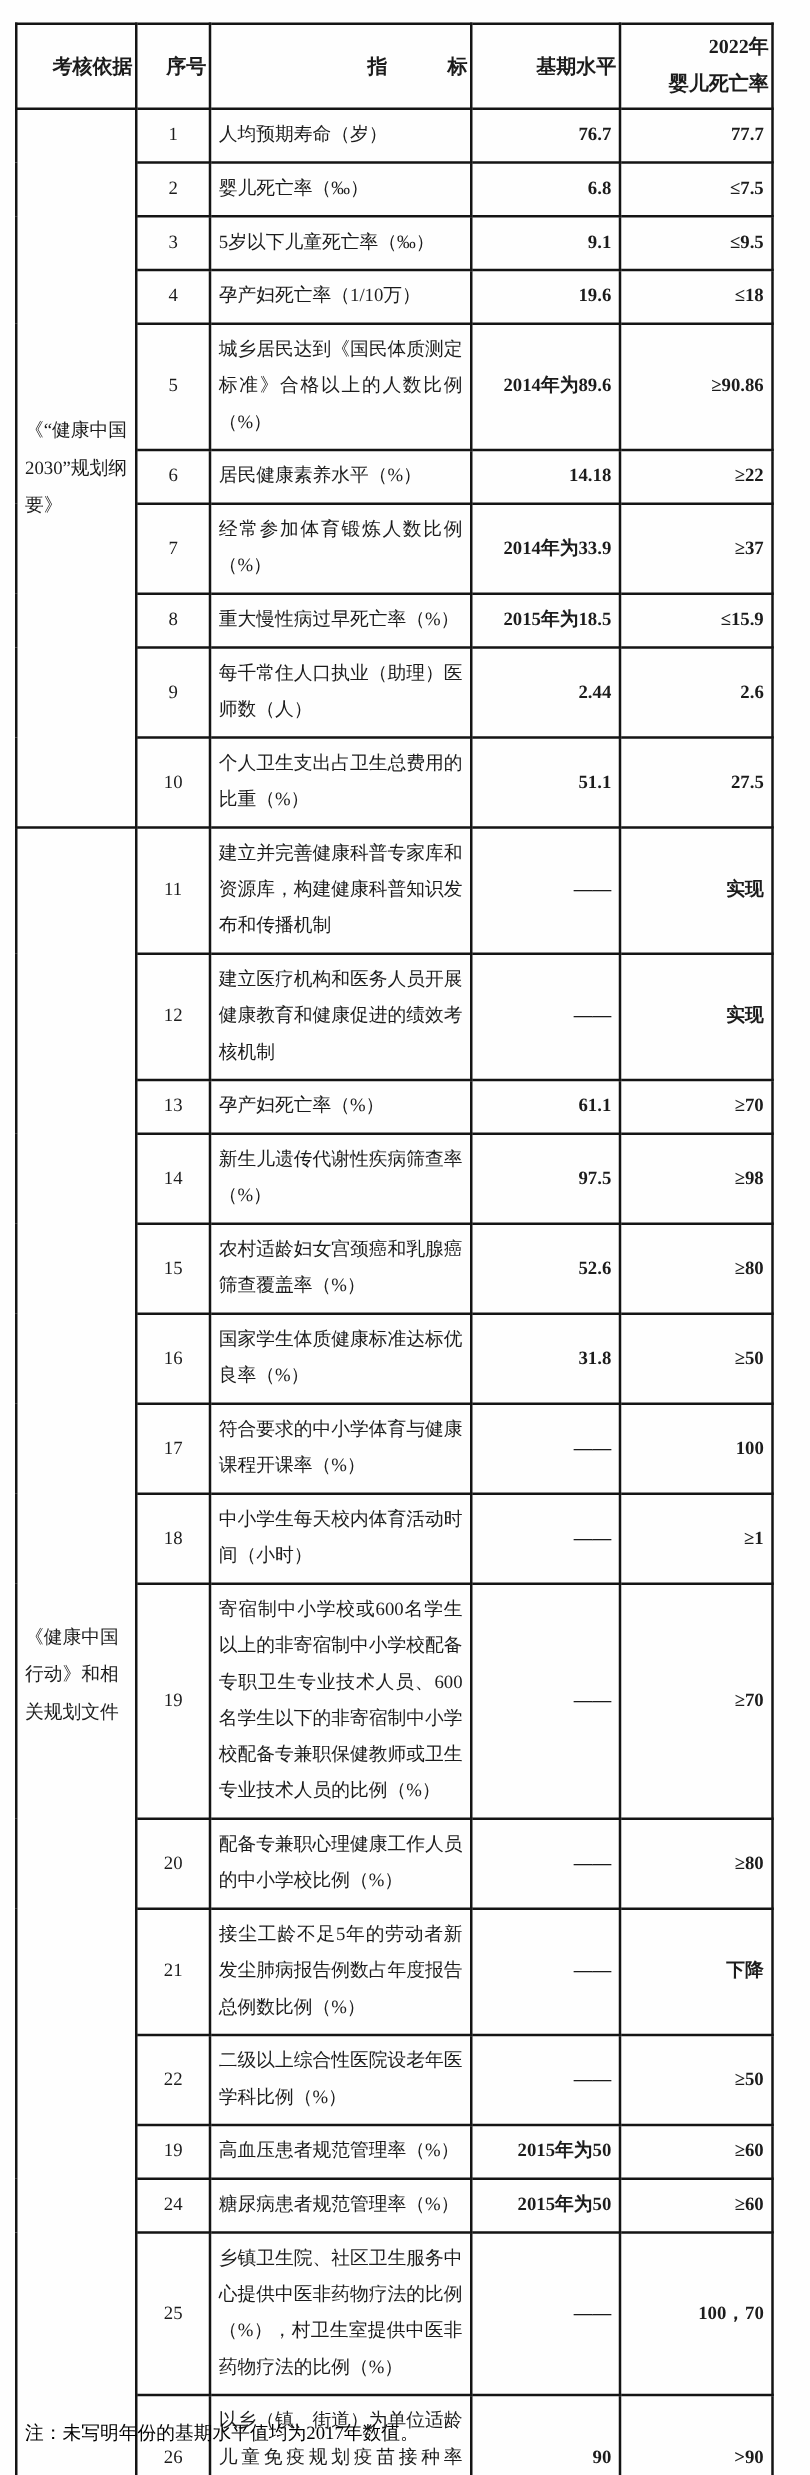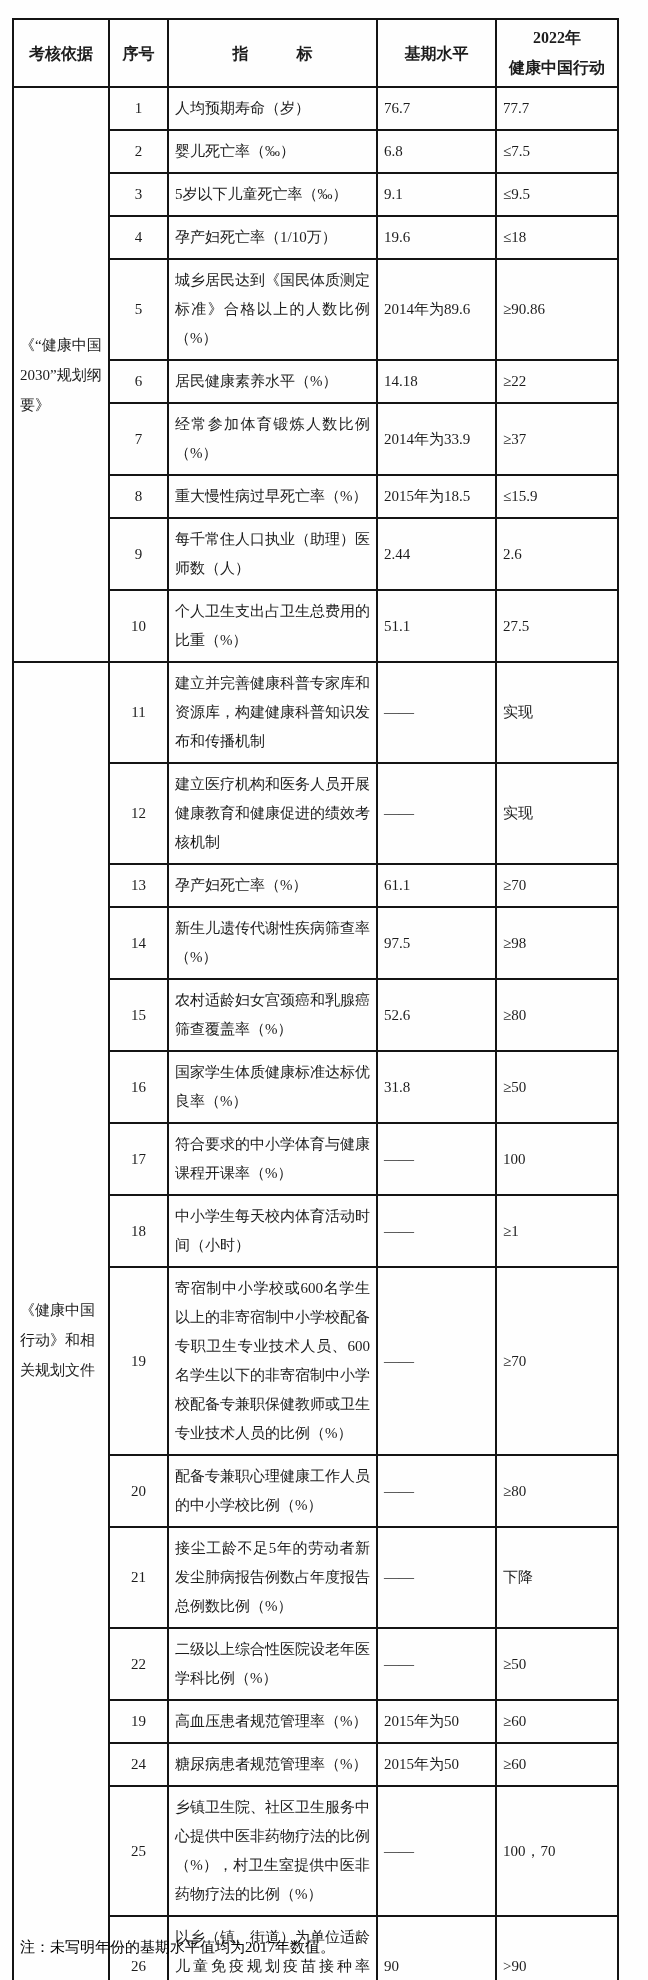--- a/index.html
+++ b/index.html
@@ -29,21 +29,21 @@
     border: 2px solid #141414;
     font-size: 15px;
     line-height: 29px;
     vertical-align: middle;
     word-break: break-all;
   }
   .indicator-table thead th {
     height: 66px;
     font-weight: bold;
     font-size: 16px;
-    text-align: center;
+    text-align: right;
     padding: 0 2px;
   }
   .target-header-line {
     line-height: 30px;
     font-weight: bold;
   }
   .indicator-table tbody td {
     padding: 6px 6px;
   }
   td.basis-cell {
@@ -55,21 +55,22 @@
   td.seq-cell {
     text-align: center;
   }
   td.indicator-cell {
     text-align: justify;
     padding: 6px 7px 6px 9px;
     margin-left: 12px;
   }
   td.base-cell,
   td.target-cell {
-    text-align: left;
+    text-align: right;
+    font-weight: bold;
   }
   .note {
     position: absolute;
     left: 20px;
     top: 1936px;
     font-size: 15px;
     line-height: 22px;
     color: #000000;
     white-space: nowrap;
   }
@@ -88,21 +89,21 @@
       <col style="width:122px">
     </colgroup>
     <thead>
       <tr>
         <th>考核依据</th>
         <th>序号</th>
         <th>指　　　标</th>
         <th>基期水平</th>
         <th>
           <div class="target-header-line">2022年</div>
-          <div class="target-header-line">健康中国行动</div>
+          <div class="target-header-line">婴儿死亡率</div>
         </th>
       </tr>
     </thead>
     <tbody id="table-body">
         <tr>
           <td rowspan="10" class="basis-cell">《“健康中国2030”规划纲要》</td>
           <td class="seq-cell">1</td>
           <td class="indicator-cell">人均预期寿命（岁）</td>
           <td class="base-cell">76.7</td>
           <td class="target-cell">77.7</td>

